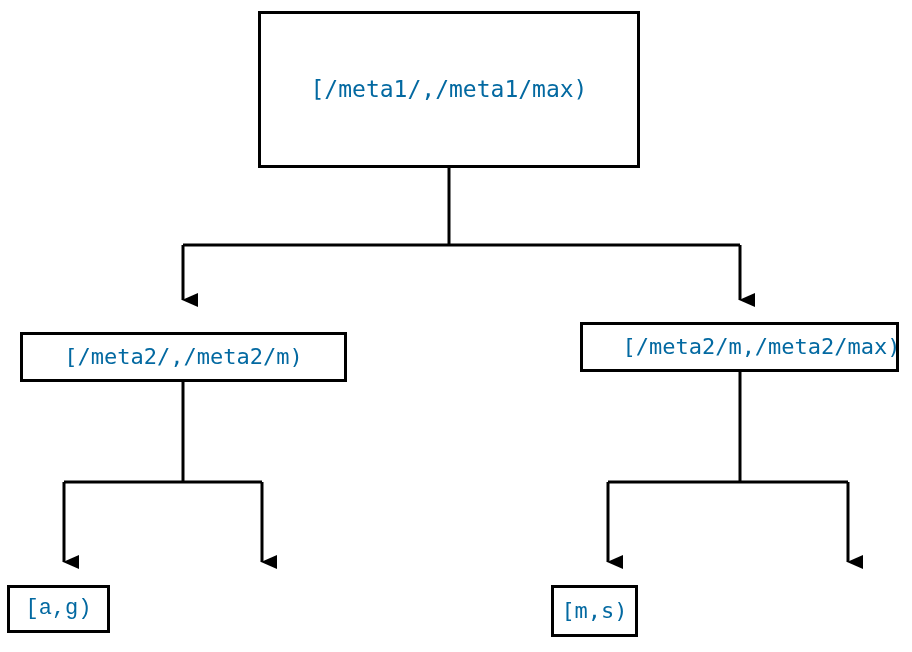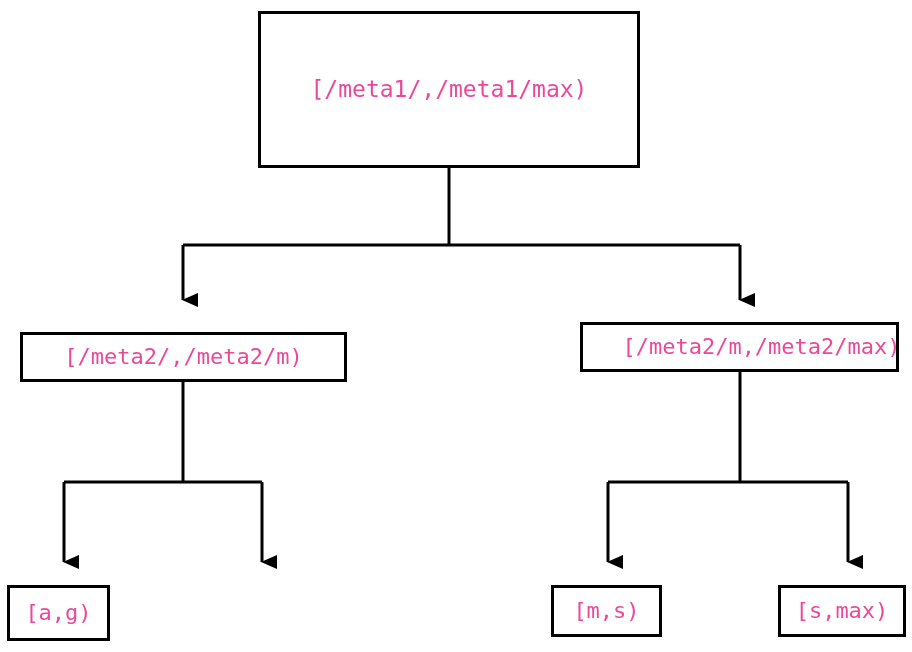--- a/index.html
+++ b/index.html
@@ -25,21 +25,21 @@
     height: 652px;
   }
   .node-box {
     position: absolute;
     box-sizing: border-box;
     border: 3px solid #000000;
     background: #ffffff;
     display: flex;
     align-items: center;
     justify-content: center;
-    color: #ec4899;
+    color: #0369a1;
     font-family: "DejaVu Sans Mono", "Liberation Mono", monospace;
     white-space: pre;
     letter-spacing: 0px;
     text-align: right;
   }
   .node-label {
     display: block;
     line-height: 1;
   }
   .level-root .node-label { font-size: 23px; }
@@ -85,26 +85,23 @@
   </div>
 
   <div class="node-box level-mid" style="left:20px; top:332px; width:327px; height:50px;">
     <span class="node-label">[/meta2/,/meta2/m)</span>
   </div>
 
   <div class="node-box level-mid" style="left:580px; top:322px; width:319px; height:50px;padding-left:44px;">
     <span class="node-label">[/meta2/m,/meta2/max)</span>
   </div>
 
-  <div class="node-box level-leaf" style="left:7px; top:585px; width:103px; height:56px;">
+  <div class="node-box level-leaf" style="left:7px; top:585px; width:103px; height:48px;font-family:Liberation Mono, monospace;">
     <span class="node-label">[a,g)</span>
   </div>
 
 
-  <div class="node-box level-leaf" style="left:551px; top:585px; width:111px; height:52px;">
+  <div class="node-box level-leaf" style="left:551px; top:585px; width:87px; height:52px;">
     <span class="node-label">[m,s)</span>
   </div>
 
-  <div class="node-box level-leaf" style="left:778px; top:585px; width:128px; height:52px;">
-    <span class="node-label">[s,max)</span>
-  </div>
 
 </div>
 
 </body></html>

